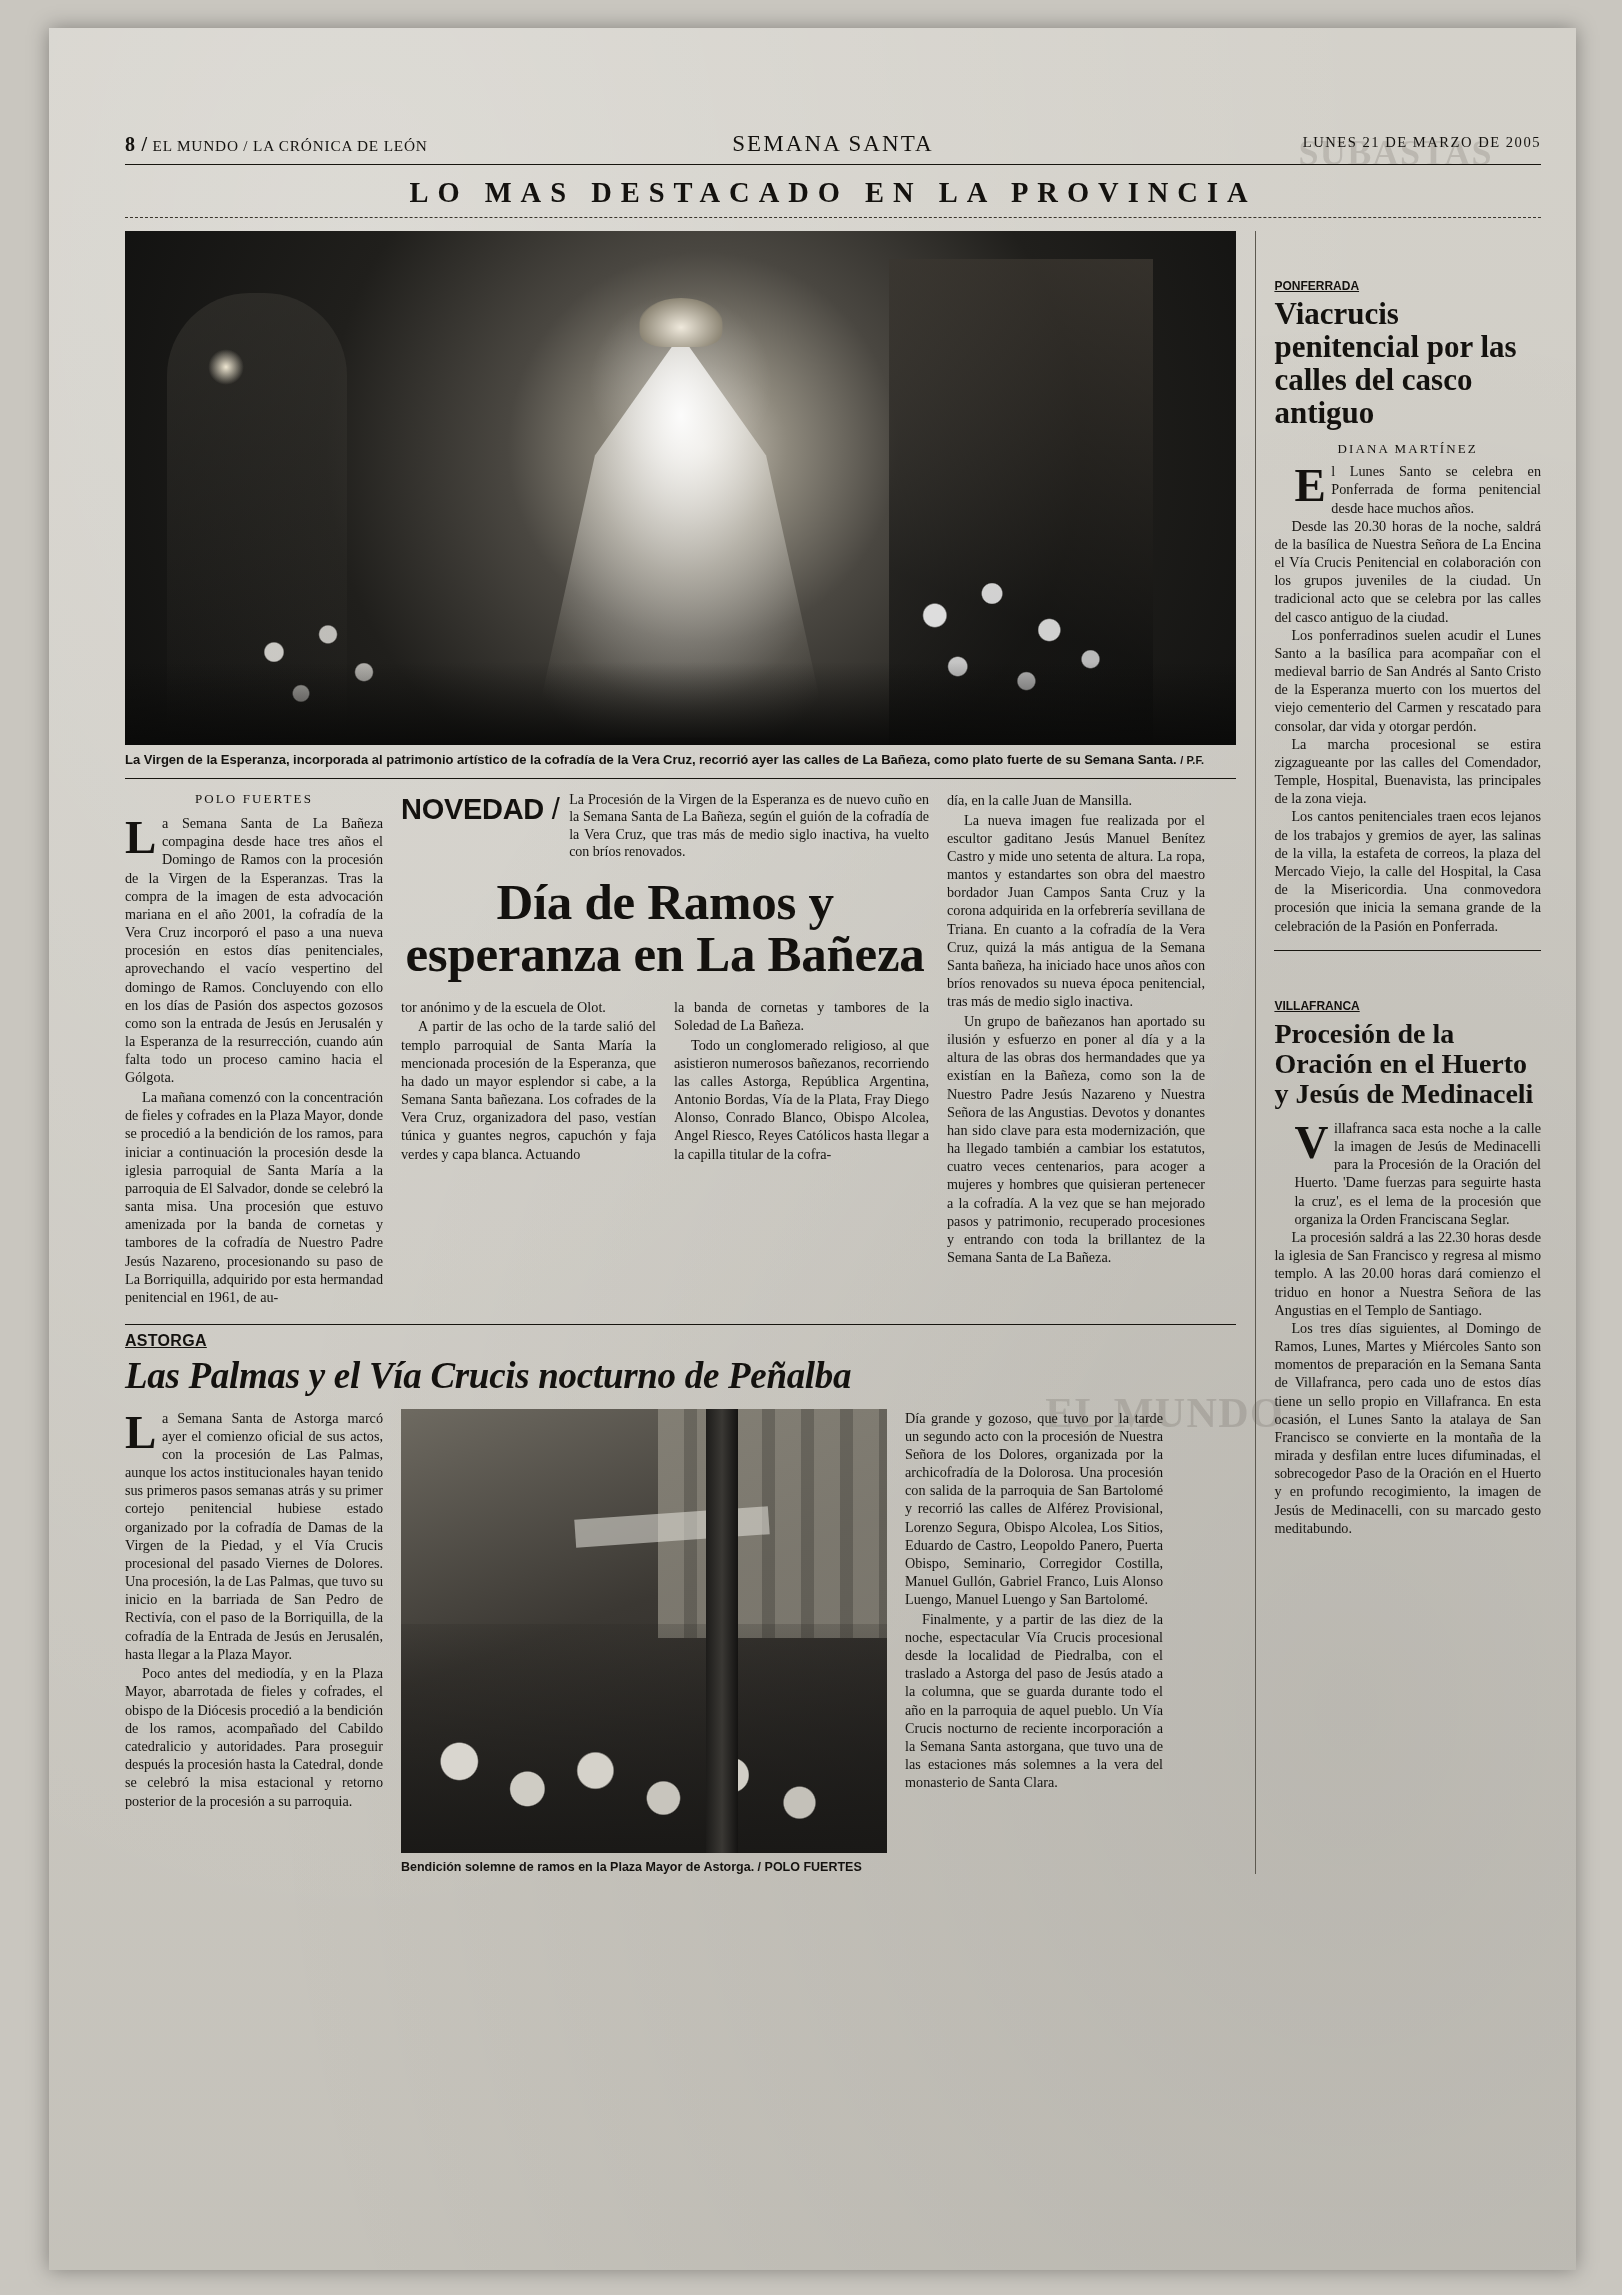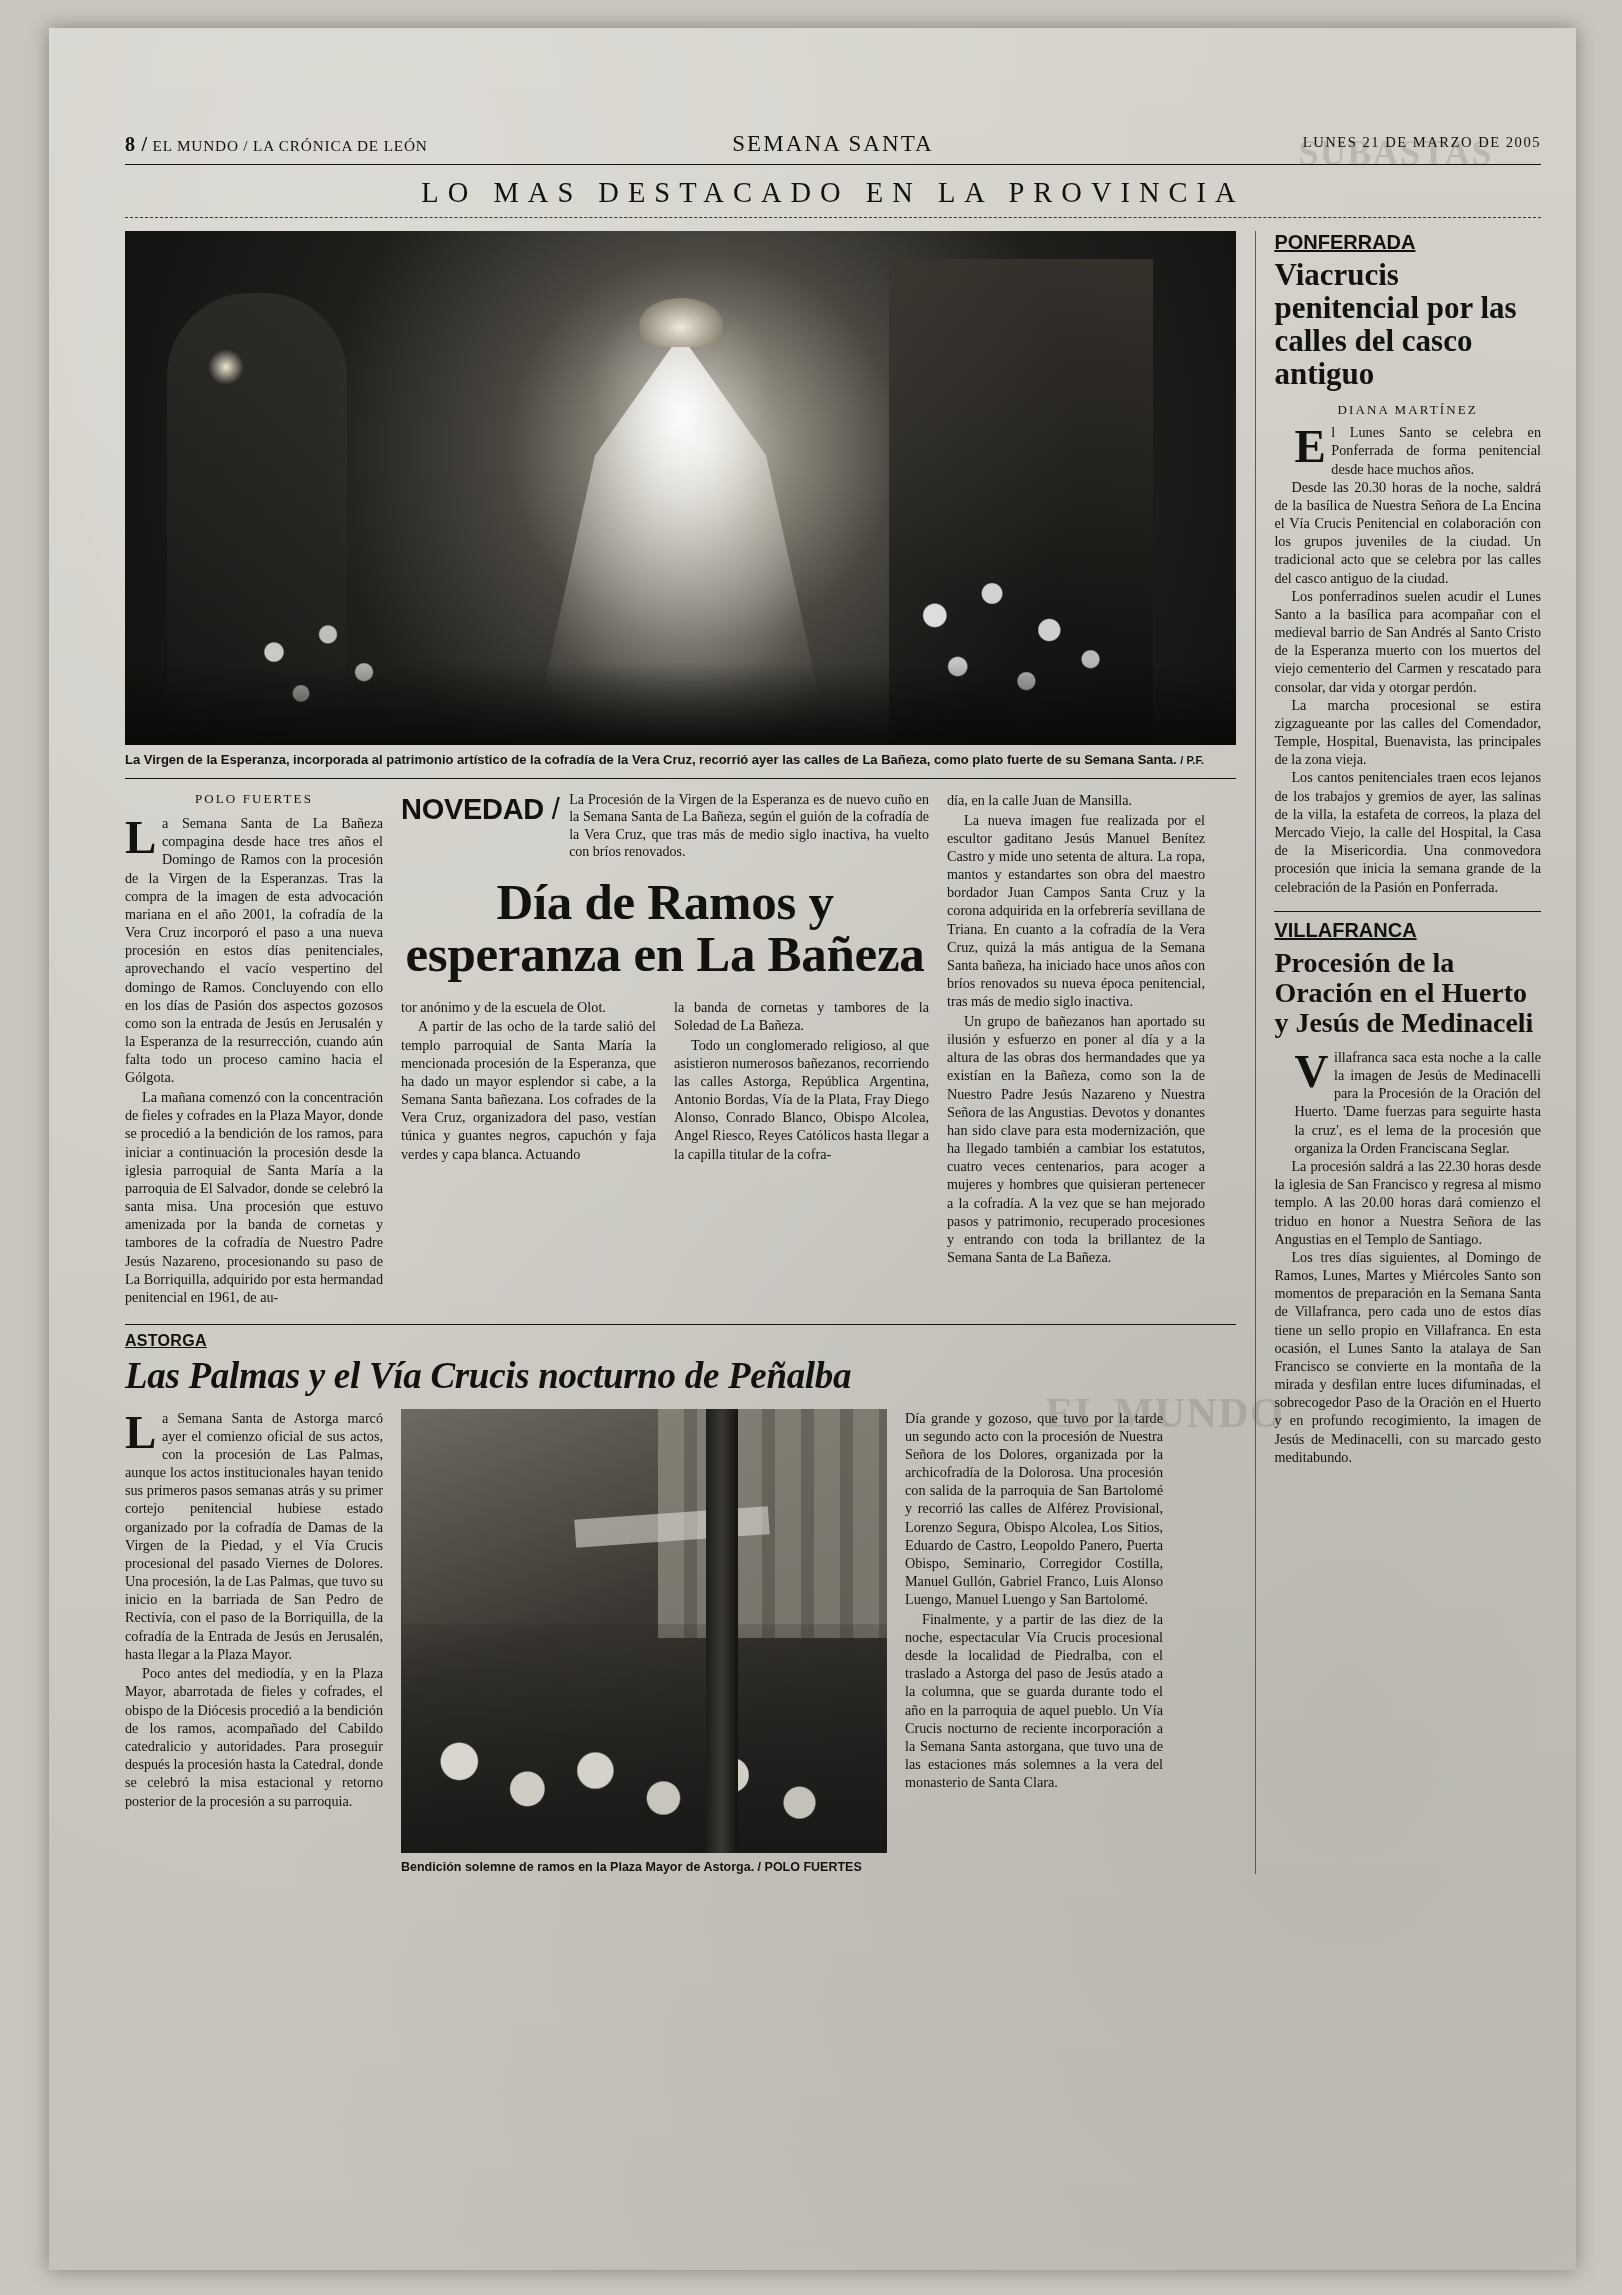--- a/index.html
+++ b/index.html
@@ -66,20 +66,21 @@
     font-size: 14.6px; letter-spacing: 1.5px;
   }
   .banner {
     text-align: center;
     font-size: 28.5px;
     letter-spacing: 9px;
     padding: 9.7px 0 8.3px;
     border-bottom: 0.7px dashed #3a352c;
     margin-bottom: 12.5px;
     font-family: "Liberation Serif", serif;
+    font-weight: bold;
   }
 
   
   .grid {
     position: relative;
     display: flex;
     gap: 0;
   }
   .left-block { width: 1111px; position: relative; }
   .rail {
@@ -304,23 +305,24 @@
     font-family: "Liberation Sans", sans-serif;
     font-weight: bold;
     font-size: 12.5px;
     padding-top: 7px;
   }
 
   
   .rail-sec {
     font-family: "Liberation Sans", sans-serif;
     font-weight: bold;
-    font-size: 20px;
+    font-size: 12px;
     text-decoration: underline;
     margin-bottom: 5.6px;
+    margin-top: 48px;
   }
   .rail-head {
     font-family: "Liberation Serif", serif;
     font-weight: bold;
     font-size: 31px;
     line-height: 1.06;
     margin: 0 0 11px 0;
   }
   .rail-byline {
     font-size: 13px;

